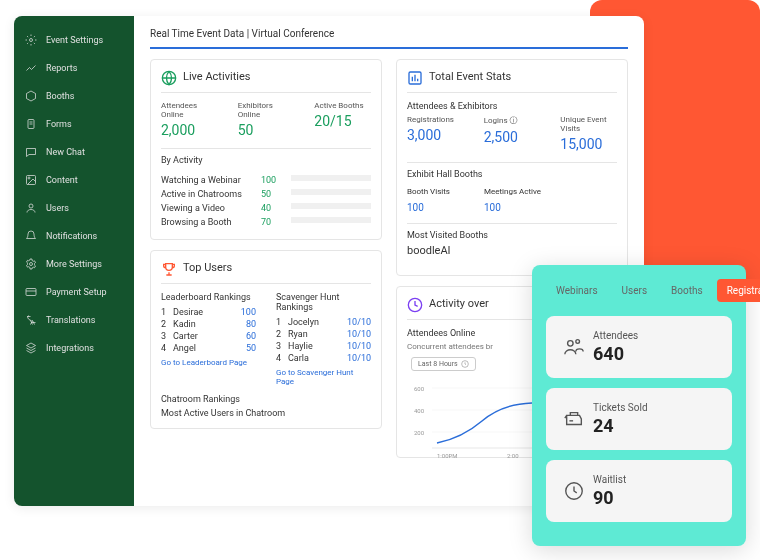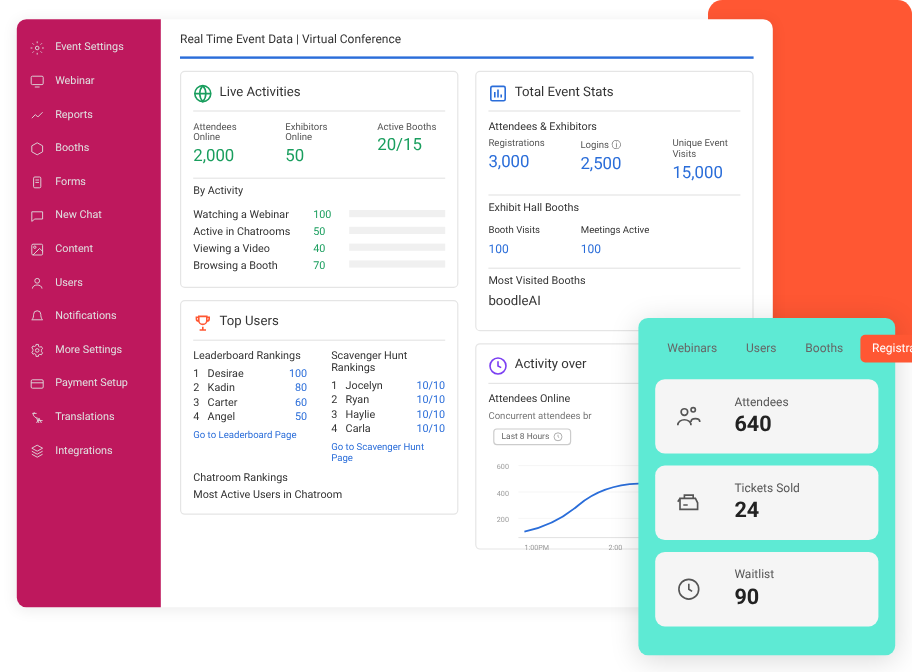--- a/index.html
+++ b/index.html
@@ -1,19 +1,19 @@
 <!DOCTYPE html>
 <html><head>
 <meta charset="utf-8">
 <style>
 *{margin:0;padding:0;box-sizing:border-box;font-family:-apple-system,BlinkMacSystemFont,'Segoe UI',Roboto,Arial,sans-serif}
 body{background:#fff;width:760px;height:560px;overflow:hidden;position:relative}
 .orange-bg{position:absolute;top:0;right:0;width:170px;height:300px;background:#FF5733;border-radius:12px}
 .dashboard{position:absolute;top:16px;left:14px;width:630px;height:490px;background:#fff;border-radius:8px;box-shadow:0 2px 12px rgba(0,0,0,0.08);display:flex}
-.sidebar{width:120px;background:#be185d;border-radius:8px 0 0 8px;padding:10px 0}
+.sidebar{width:120px;background:#14532d;border-radius:8px 0 0 8px;padding:10px 0}
 .sidebar-item{display:flex;align-items:center;padding:7px 10px;color:#e0e0e0;font-size:9px;cursor:pointer}
 .sidebar-item .icon{width:14px;height:14px;margin-right:8px;display:flex;align-items:center;justify-content:center}
 .sidebar-item svg{width:12px;height:12px;stroke:#e0e0e0;fill:none;stroke-width:1.5}
 .main{flex:1;padding:12px 16px;overflow:hidden}
 .page-title{font-size:10px;color:#333;border-bottom:2px solid #2a6dd9;padding-bottom:8px;margin-bottom:10px}
 .two-col{display:flex;gap:14px}
 .col{flex:1}
 .card{border:1px solid #e5e5e5;border-radius:4px;padding:10px;margin-bottom:10px}
 .card-header{display:flex;align-items:flex-start;margin-bottom:8px;border-bottom:1px solid #e5e5e5;padding-bottom:6px}
 .card-header .icon{width:16px;height:16px;margin-right:6px;display:flex;align-items:center;justify-content:center}
@@ -42,21 +42,21 @@
 .rank-link{font-size:8px;color:#2a6dd9;margin-top:4px;cursor:pointer}
 .mini-metric{display:inline-block;margin-right:30px}
 .mini-metric-label{font-size:8px;color:#333;display:block}
 .mini-metric-value{font-size:10px;color:#2a6dd9}
 .chart-box{position:relative;height:90px;margin-top:6px}
 .chart-label{position:absolute;top:0;left:4px;font-size:7px;border:1px solid #ccc;border-radius:3px;padding:2px 6px;color:#666;display:flex;align-items:center;gap:3px}
 .popup{position:absolute;right:14px;bottom:14px;width:214px;background:#5eead4;border-radius:8px;box-shadow:0 4px 24px rgba(0,0,0,0.15);padding:14px}
 .tabs{display:flex;gap:4px;margin-bottom:14px}
 .tab{font-size:10px;padding:6px 10px;border-radius:4px;cursor:pointer;color:#666}
 .tab.active{background:#FF5733;color:#fff}
-.stat-card{background:#f5f5f5;border-radius:8px;padding:14px;margin-bottom:10px;display:flex;align-items:center;gap:24px}
+.stat-card{background:#f5f5f5;border-radius:8px;padding:14px;margin-bottom:10px;display:flex;align-items:center;gap:5px}
 .stat-icon{width:28px;height:28px;display:flex;align-items:center;justify-content:center}
 .stat-icon svg{width:22px;height:22px;stroke:#555;fill:none;stroke-width:1.5}
 .stat-label{font-size:10px;color:#555;margin-bottom:2px}
 .stat-value{font-size:18px;font-weight:700;color:#222}
 .sub-title{font-size:8px;color:#777;margin-bottom:2px}
 </style>
 </head>
 <body>
 
 <div class="orange-bg"></div>
@@ -64,29 +64,20 @@
 <div class="dashboard">
   <div class="sidebar">
     <div class="sidebar-item">
         <span class="icon">
           <svg viewBox="0 0 24 24">
             <circle cx="12" cy="12" r="3"></circle>
             <path d="M12 1v3M12 20v3M4.2 4.2l2.1 2.1M17.7 17.7l2.1 2.1M1 12h3M20 12h3M4.2 19.8l2.1-2.1M17.7 6.3l2.1-2.1"></path>
           </svg>
         </span>
         <span>Event Settings</span>
-      </div>
-    <div class="sidebar-item">
-        <span class="icon">
-          <svg viewBox="0 0 24 24">
-            <rect x="2" y="3" width="20" height="14" rx="2"></rect>
-            <line x1="8" y1="21" x2="16" y2="21"></line>
-          </svg>
-        </span>
-        <span>Webinar</span>
       </div>
     <div class="sidebar-item">
         <span class="icon">
           <svg viewBox="0 0 24 24">
             <polyline points="3 17 9 11 13 15 21 7"></polyline>
           </svg>
         </span>
         <span>Reports</span>
       </div>
     <div class="sidebar-item">

